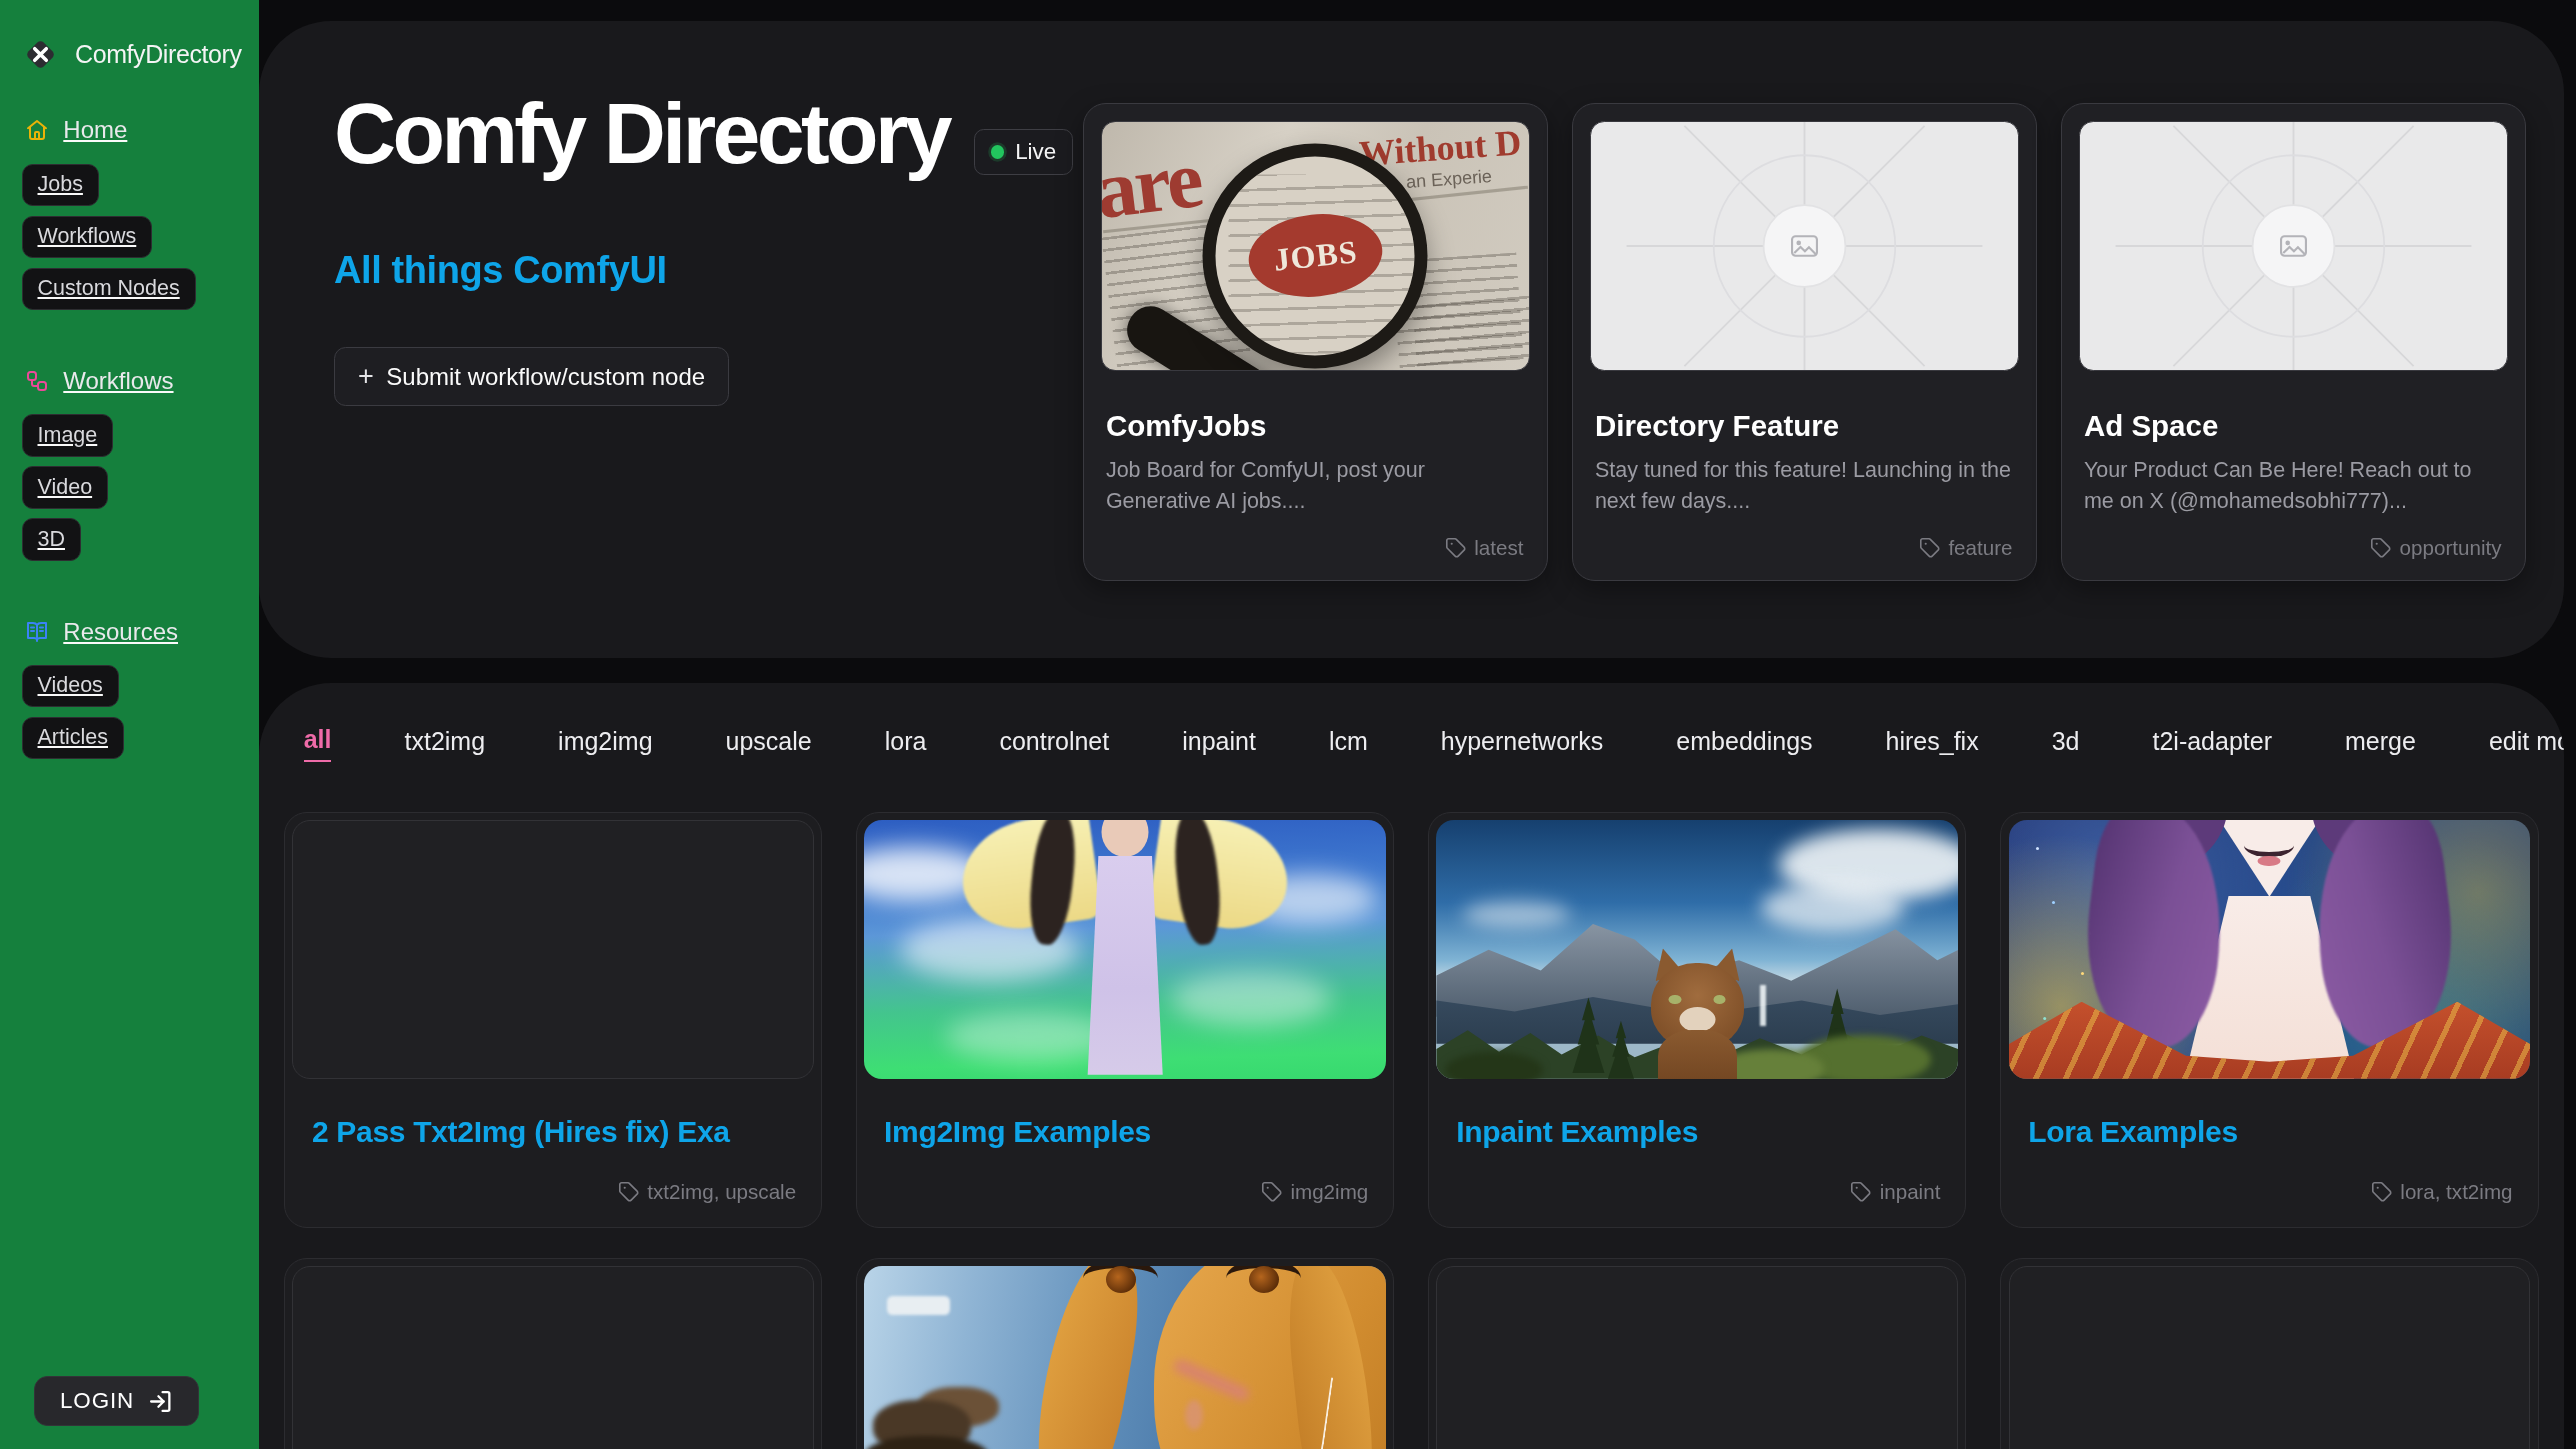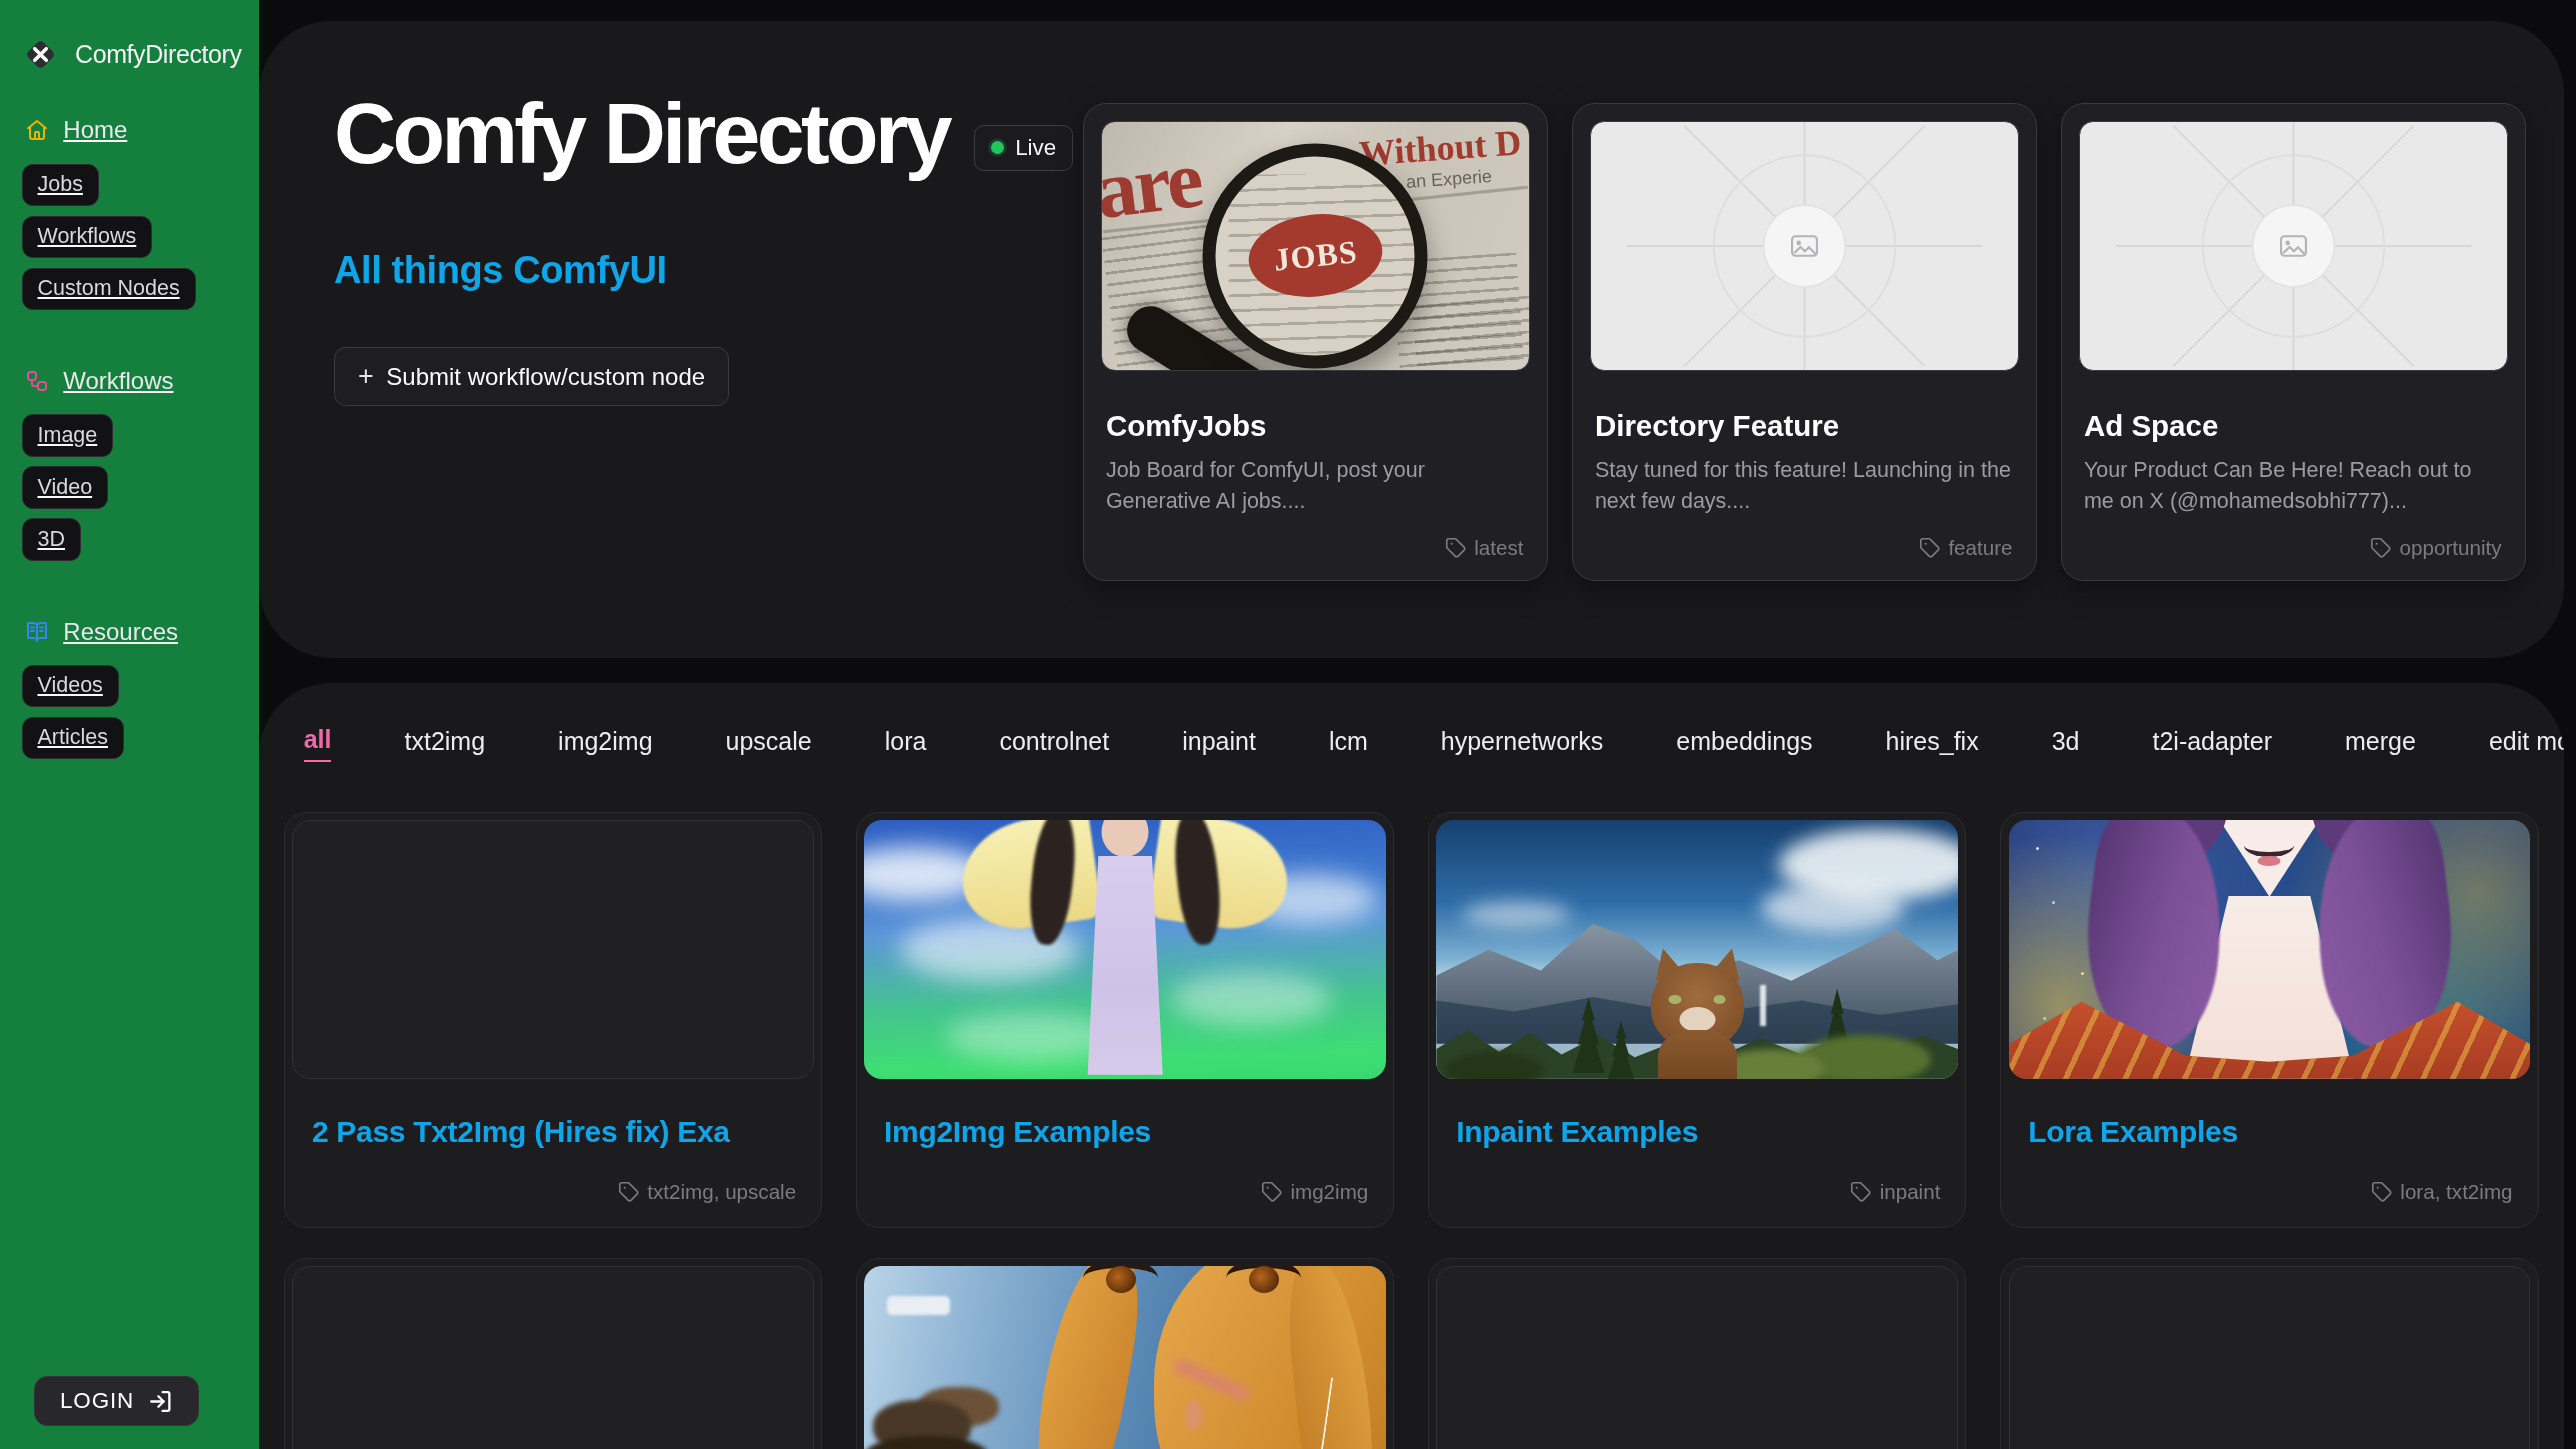--- a/index.html
+++ b/index.html
@@ -34,21 +34,21 @@
   }
 
   
   .main { position:absolute; left:259px; right:12.5px; top:20.6px; bottom:0; display:flex; flex-direction:column; }
   .panel { background:#19191c; }
   .hero { height:637px; border-radius:72px; position:relative; flex:none; }
   .content { margin-top:25px; flex:1 1 auto; border-radius:72px 72px 0 0; position:relative; padding:36px 25px 0; overflow:hidden; }
 
   
   .hero-left { position:absolute; left:75px; top:0; width:725px; }
-  .title-row { display:flex; align-items:flex-start; gap:25px; padding-top:66px; }
+  .title-row { display:flex; align-items:center; gap:25px; padding-top:66px; }
   h1.page-title { font-size:86px; font-weight:bold; letter-spacing:-3.6px; line-height:1.08; color:#ffffff; white-space:nowrap; }
   .live-badge {
     margin-top:38px; display:inline-flex; align-items:center; gap:10.7px;
     border:0.9px solid #3e3e44; background:#1b1b1f; border-radius:9.8px; padding:9px 16px;
     font-size:22.4px; color:#f4f4f5; flex:none;
   }
   .live-dot { width:13.4px; height:13.4px; border-radius:50%; background:#22c55e; box-shadow:0 0 0 2.7px rgba(34,197,94,.18); display:inline-block; }
   h2.hero-sub { margin-top:70px; font-size:38px; font-weight:bold; color:#0ea5e9; letter-spacing:-0.4px; }
   p.hero-desc { margin-top:23px; font-size:27px; color:#9ca3af; }
   .submit-btn {

